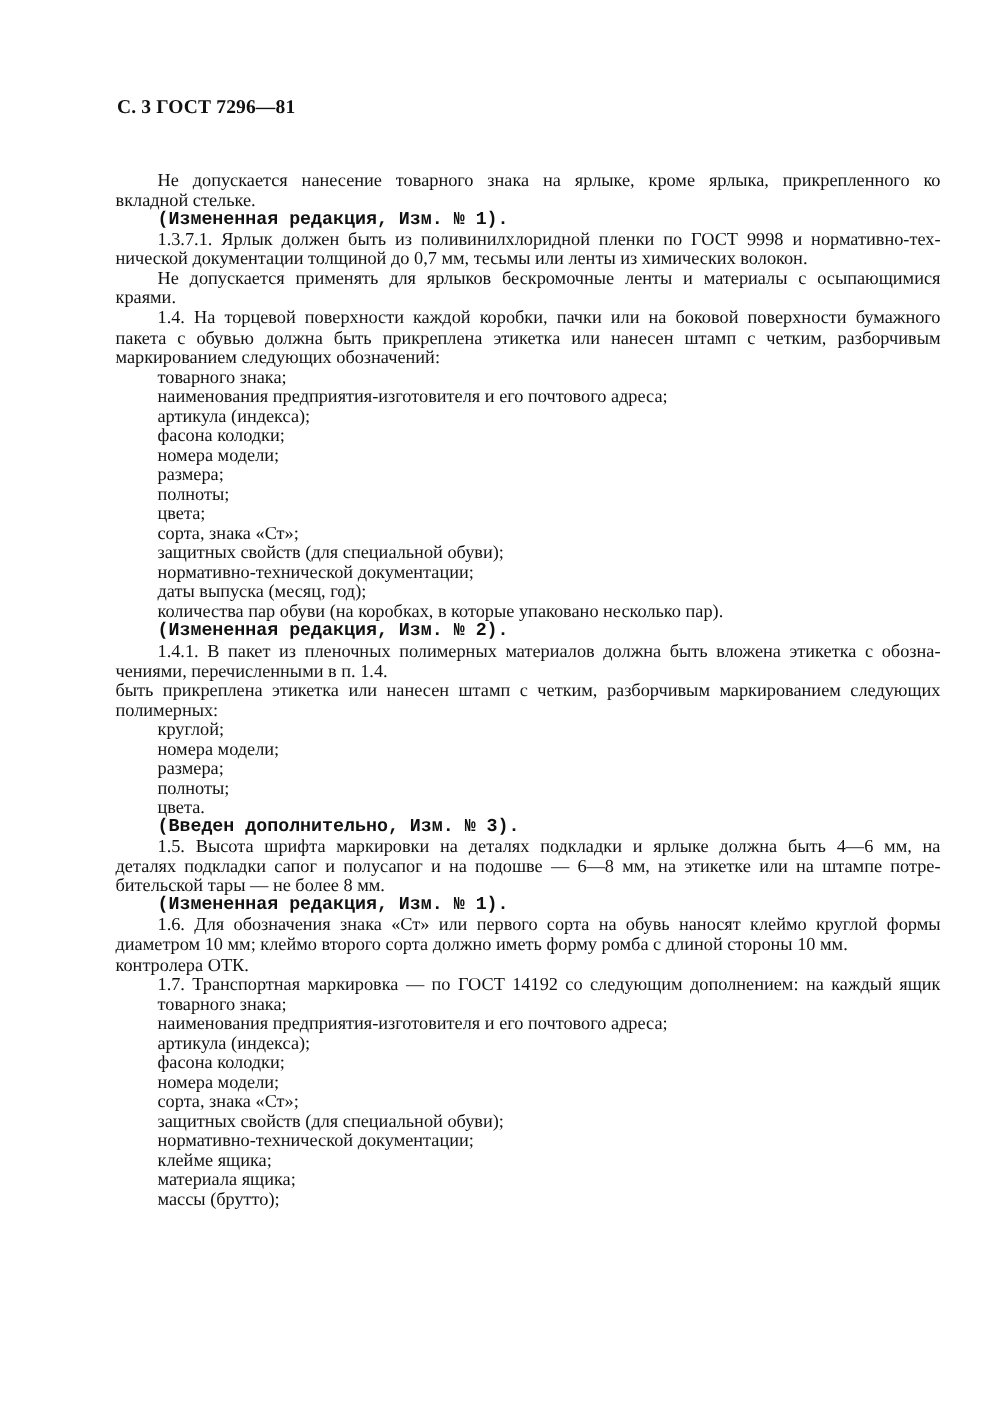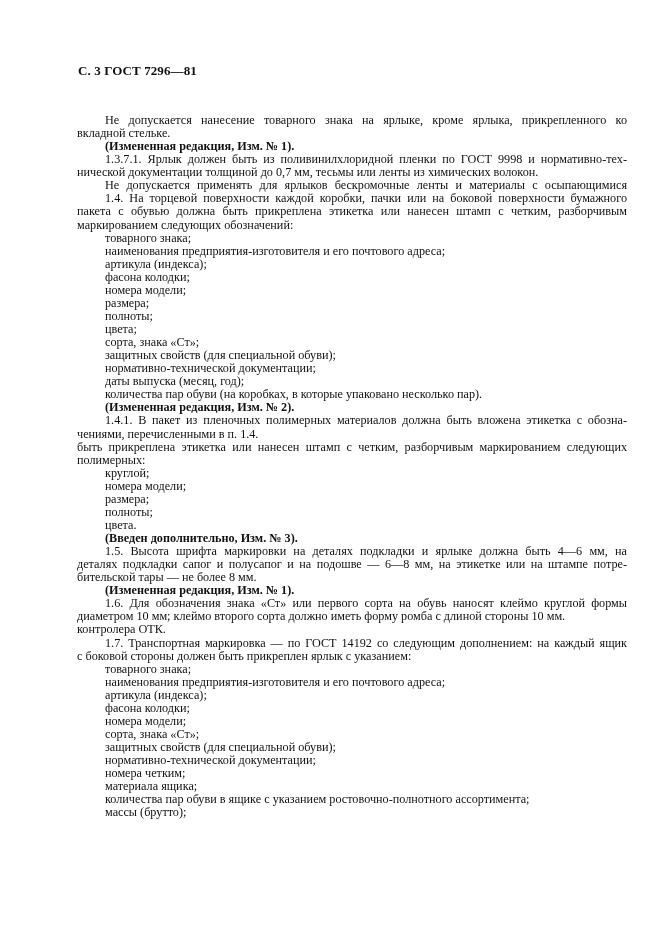--- a/index.html
+++ b/index.html
@@ -3,34 +3,35 @@
 <meta charset="utf-8">
 <style>
   html, body { margin: 0; padding: 0; background: #ffffff; }
   body { width: 661px; height: 936px; position: relative; overflow: hidden;
          font-family: "Liberation Serif", "DejaVu Serif", serif; color: #111111; }
   .header { position: absolute; left: 78px; top: 63px; font-size: 13px; font-weight: bold; letter-spacing: 0.1px; }
   .body { position: absolute; left: 77px; top: 94px; width: 550px; font-size: 12.2px; line-height: 13.07px; margin-top: 20px; }
   .ln { display: block; white-space: nowrap; height: 13.07px; overflow: visible; }
   .ln.j { text-align: justify; text-align-last: justify; white-space: normal; }
   .ln.ind { padding-left: 28px; }
-  .ln.b { font-weight: bold; }
+  .ln.b { font-weight: bold; font-family: Liberation Mono, monospace; }
 </style>
 </head>
 <body>
 
 <div class="header">С. 3 ГОСТ 7296—81</div>
 
 <div class="body" id="doc-body">
     <span class="ln j ind">Не допускается нанесение товарного знака на ярлыке, кроме ярлыка, прикрепленного ко</span>
     <span class="ln">вкладной стельке.</span>
     <span class="ln ind b">(Измененная редакция, Изм. № 1).</span>
     <span class="ln j ind">1.3.7.1. Ярлык должен быть из поливинилхлоридной пленки по ГОСТ 9998 и нормативно-тех-</span>
     <span class="ln">нической документации толщиной до 0,7 мм, тесьмы или ленты из химических волокон.</span>
     <span class="ln j ind">Не допускается применять для ярлыков бескромочные ленты и материалы с осыпающимися</span>
+    <span class="ln">краями.</span>
     <span class="ln j ind">1.4. На торцевой поверхности каждой коробки, пачки или на боковой поверхности бумажного</span>
     <span class="ln j">пакета с обувью должна быть прикреплена этикетка или нанесен штамп с четким, разборчивым</span>
     <span class="ln">маркированием следующих обозначений:</span>
     <span class="ln ind">товарного знака;</span>
     <span class="ln ind">наименования предприятия-изготовителя и его почтового адреса;</span>
     <span class="ln ind">артикула (индекса);</span>
     <span class="ln ind">фасона колодки;</span>
     <span class="ln ind">номера модели;</span>
     <span class="ln ind">размера;</span>
     <span class="ln ind">полноты;</span>
@@ -52,26 +53,24 @@
     <span class="ln ind">цвета.</span>
     <span class="ln ind b">(Введен дополнительно, Изм. № 3).</span>
     <span class="ln j ind">1.5. Высота шрифта маркировки на деталях подкладки и ярлыке должна быть 4—6 мм, на</span>
     <span class="ln j">деталях подкладки сапог и полусапог и на подошве — 6—8 мм, на этикетке или на штампе потре-</span>
     <span class="ln">бительской тары — не более 8 мм.</span>
     <span class="ln ind b">(Измененная редакция, Изм. № 1).</span>
     <span class="ln j ind">1.6. Для обозначения знака «Ст» или первого сорта на обувь наносят клеймо круглой формы</span>
     <span class="ln">диаметром 10 мм; клеймо второго сорта должно иметь форму ромба с длиной стороны 10 мм.</span>
     <span class="ln">контролера ОТК.</span>
     <span class="ln j ind">1.7. Транспортная маркировка — по ГОСТ 14192 со следующим дополнением: на каждый ящик</span>
-    <span class="ln">с боковой стороны должен быть прикреплен ярлык с указанием:</span>
     <span class="ln ind">товарного знака;</span>
     <span class="ln ind">наименования предприятия-изготовителя и его почтового адреса;</span>
     <span class="ln ind">артикула (индекса);</span>
     <span class="ln ind">фасона колодки;</span>
     <span class="ln ind">номера модели;</span>
     <span class="ln ind">сорта, знака «Ст»;</span>
     <span class="ln ind">защитных свойств (для специальной обуви);</span>
     <span class="ln ind">нормативно-технической документации;</span>
-    <span class="ln ind">номера четким;</span>
+    <span class="ln ind">клейме ящика;</span>
     <span class="ln ind">материала ящика;</span>
-    <span class="ln ind">количества пар обуви в ящике с указанием ростовочно-полнотного ассортимента;</span>
     <span class="ln ind">массы (брутто);</span>
   </div>
 
 </body></html>

